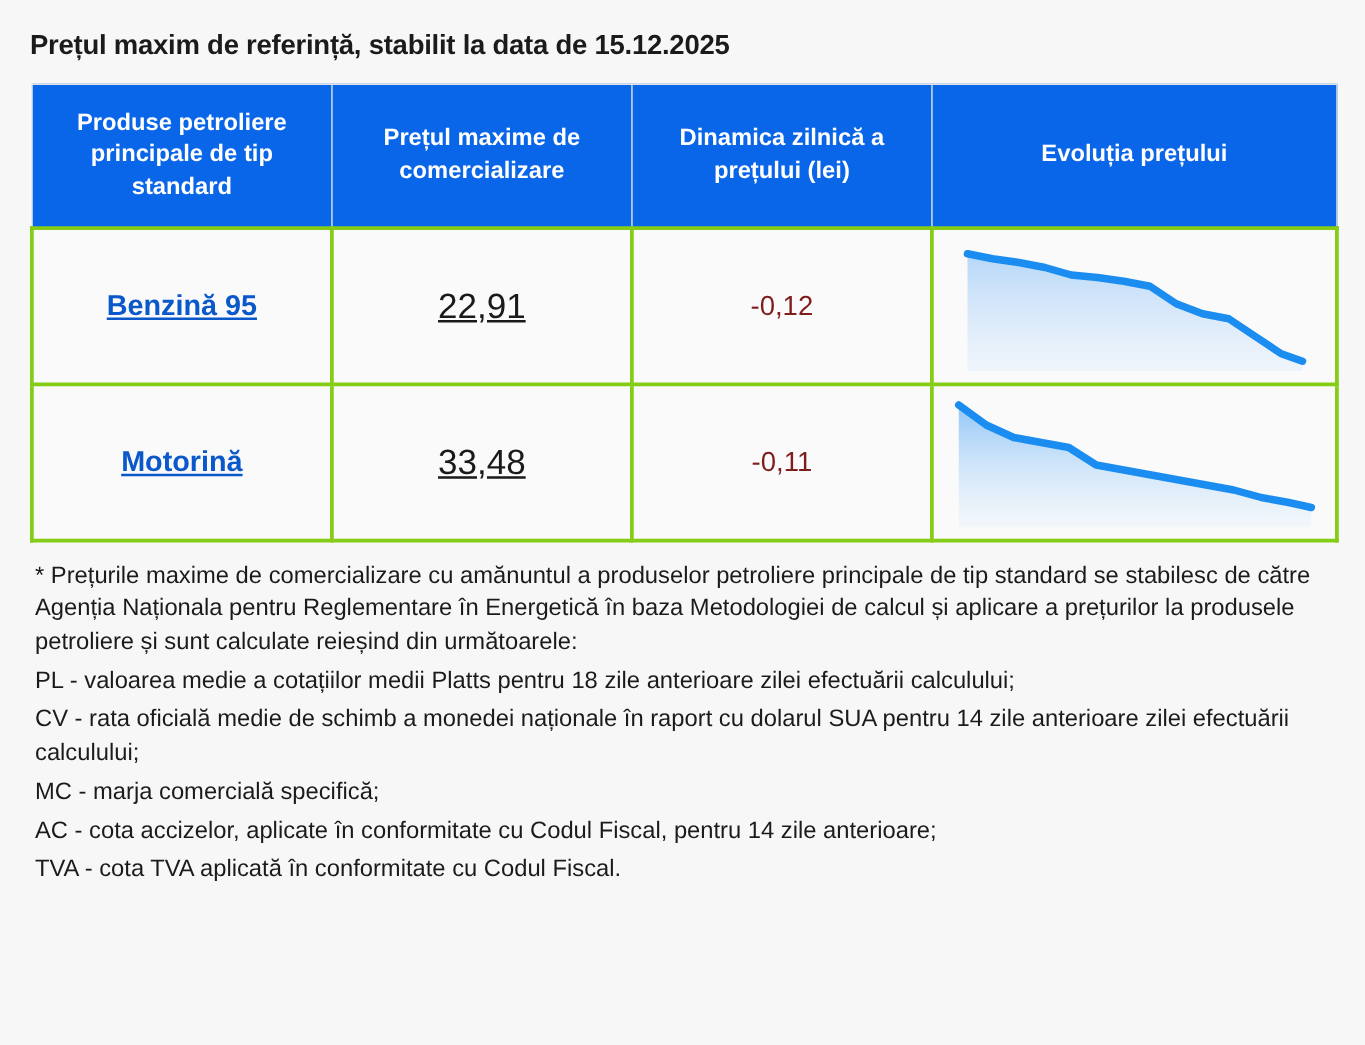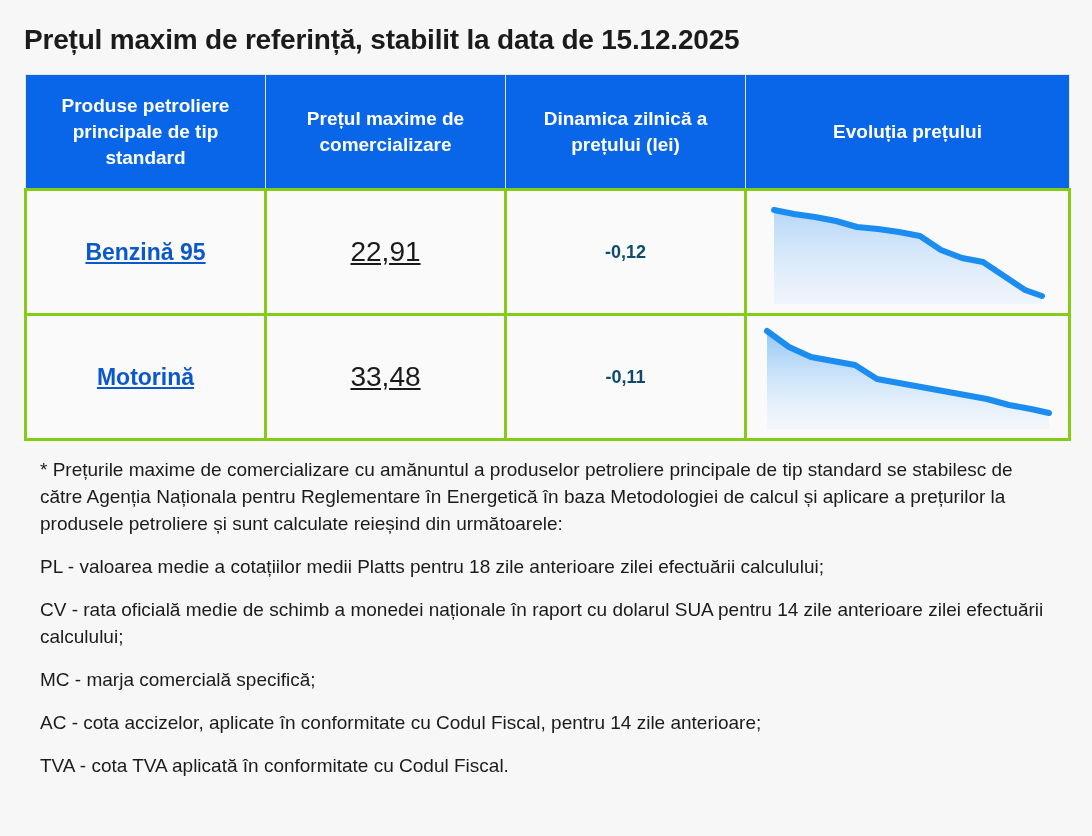--- a/index.html
+++ b/index.html
@@ -13,21 +13,21 @@
   }
   .page {
     width: 1092px;
     height: 836px;
     box-sizing: border-box;
     padding: 22px 24px 0 24px;
     background: #f7f7f7;
     overflow: hidden;
   }
   .title {
-    font-size: 28px;
+    font-size: 22px;
     font-weight: bold;
     line-height: 1.30;
     color: #1b1b1b;
     margin: 0 0 16px 0;
     letter-spacing: -0.2px;
   }
   .title span { display: block; }
 
   table.price-table {
     border-collapse: collapse;
@@ -69,41 +69,41 @@
     font-weight: bold;
     text-decoration: underline;
     cursor: pointer;
   }
   .price-value {
     font-size: 28px;
     color: #1a1a1a;
     text-decoration: underline;
   }
   .delta {
-    font-size: 18px;
-    font-weight: bold;
-    color: #0c4a6e;
+    font-size: 22px;
+    font-weight: normal;
+    color: #7f1d1d;
   }
   .chart-cell { padding: 0; }
   .chart-wrap {
     width: 100%;
     height: 122px;
     display: flex;
     align-items: center;
     justify-content: center;
   }
   .chart-wrap svg { display: block; }
 
   .notes {
     margin-top: 14px;
     font-size: 19px;
     line-height: 1.42;
     color: #1b1b1b;
   }
-  .notes p { margin: 16px; }
+  .notes p { margin: 4px; }
   .notes .lead { margin-bottom: 0; }
 </style>
 </head>
 <body>
 
 <div class="page">
 
   <h1 class="title">
     <span>Prețul maxim de referință, stabilit la data de 15.12.2025</span>
   </h1>

